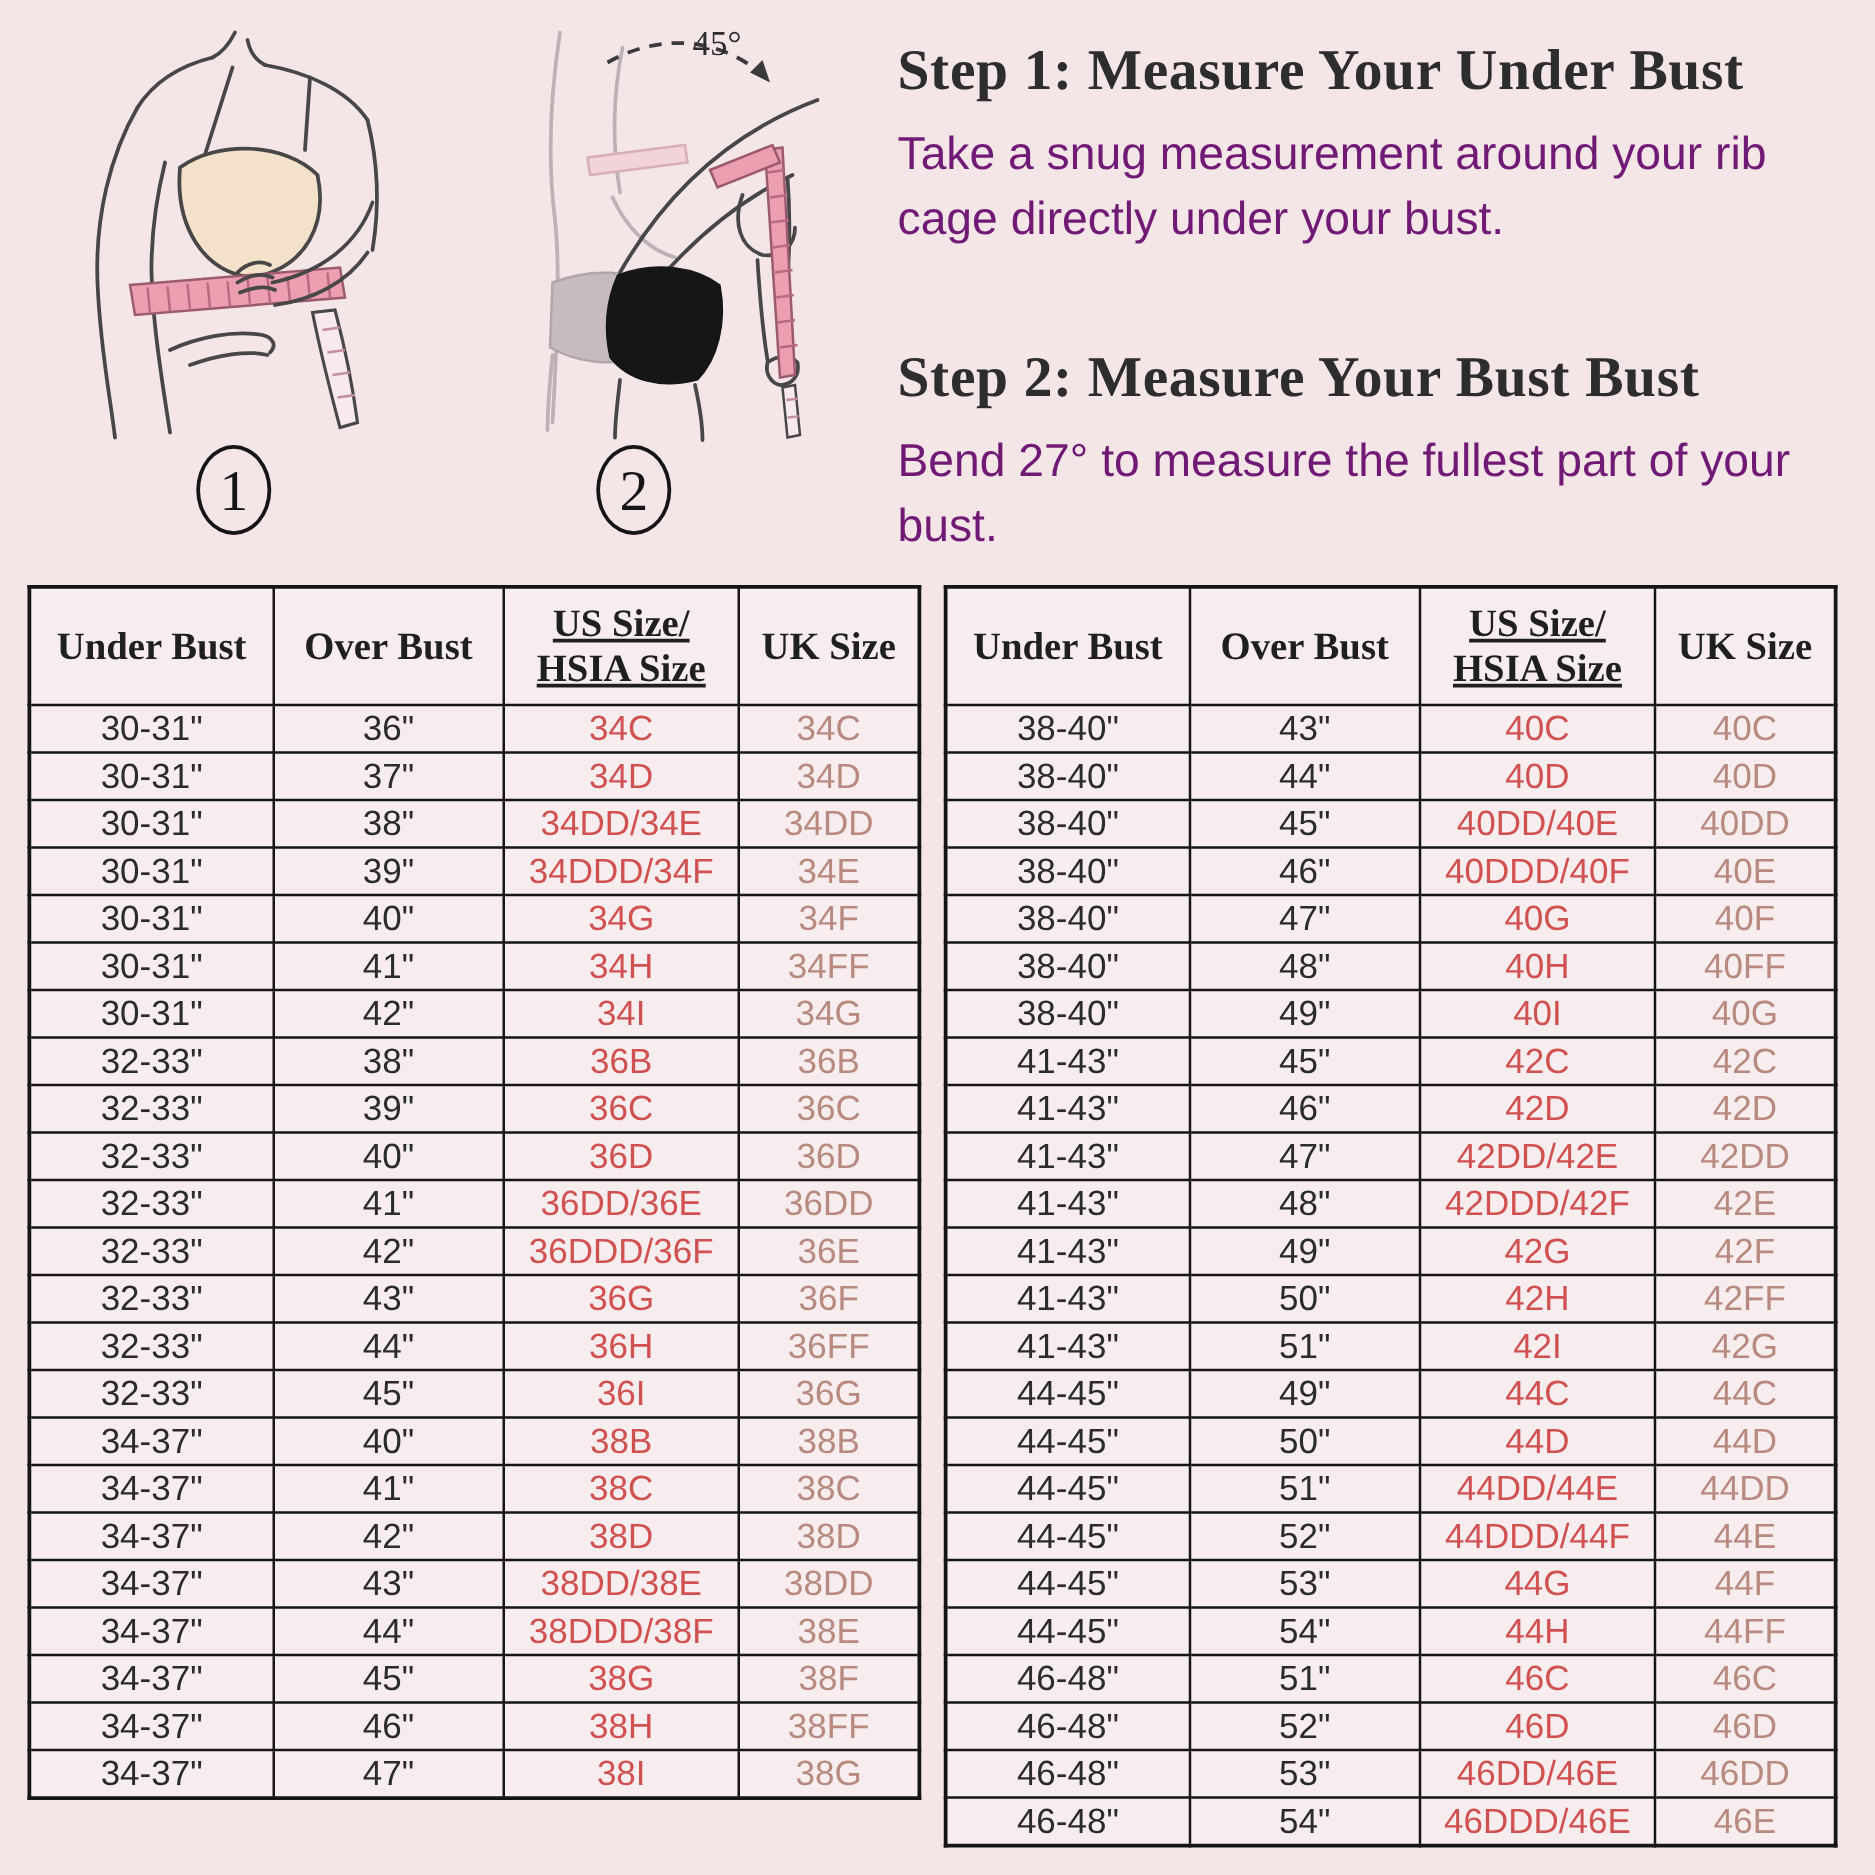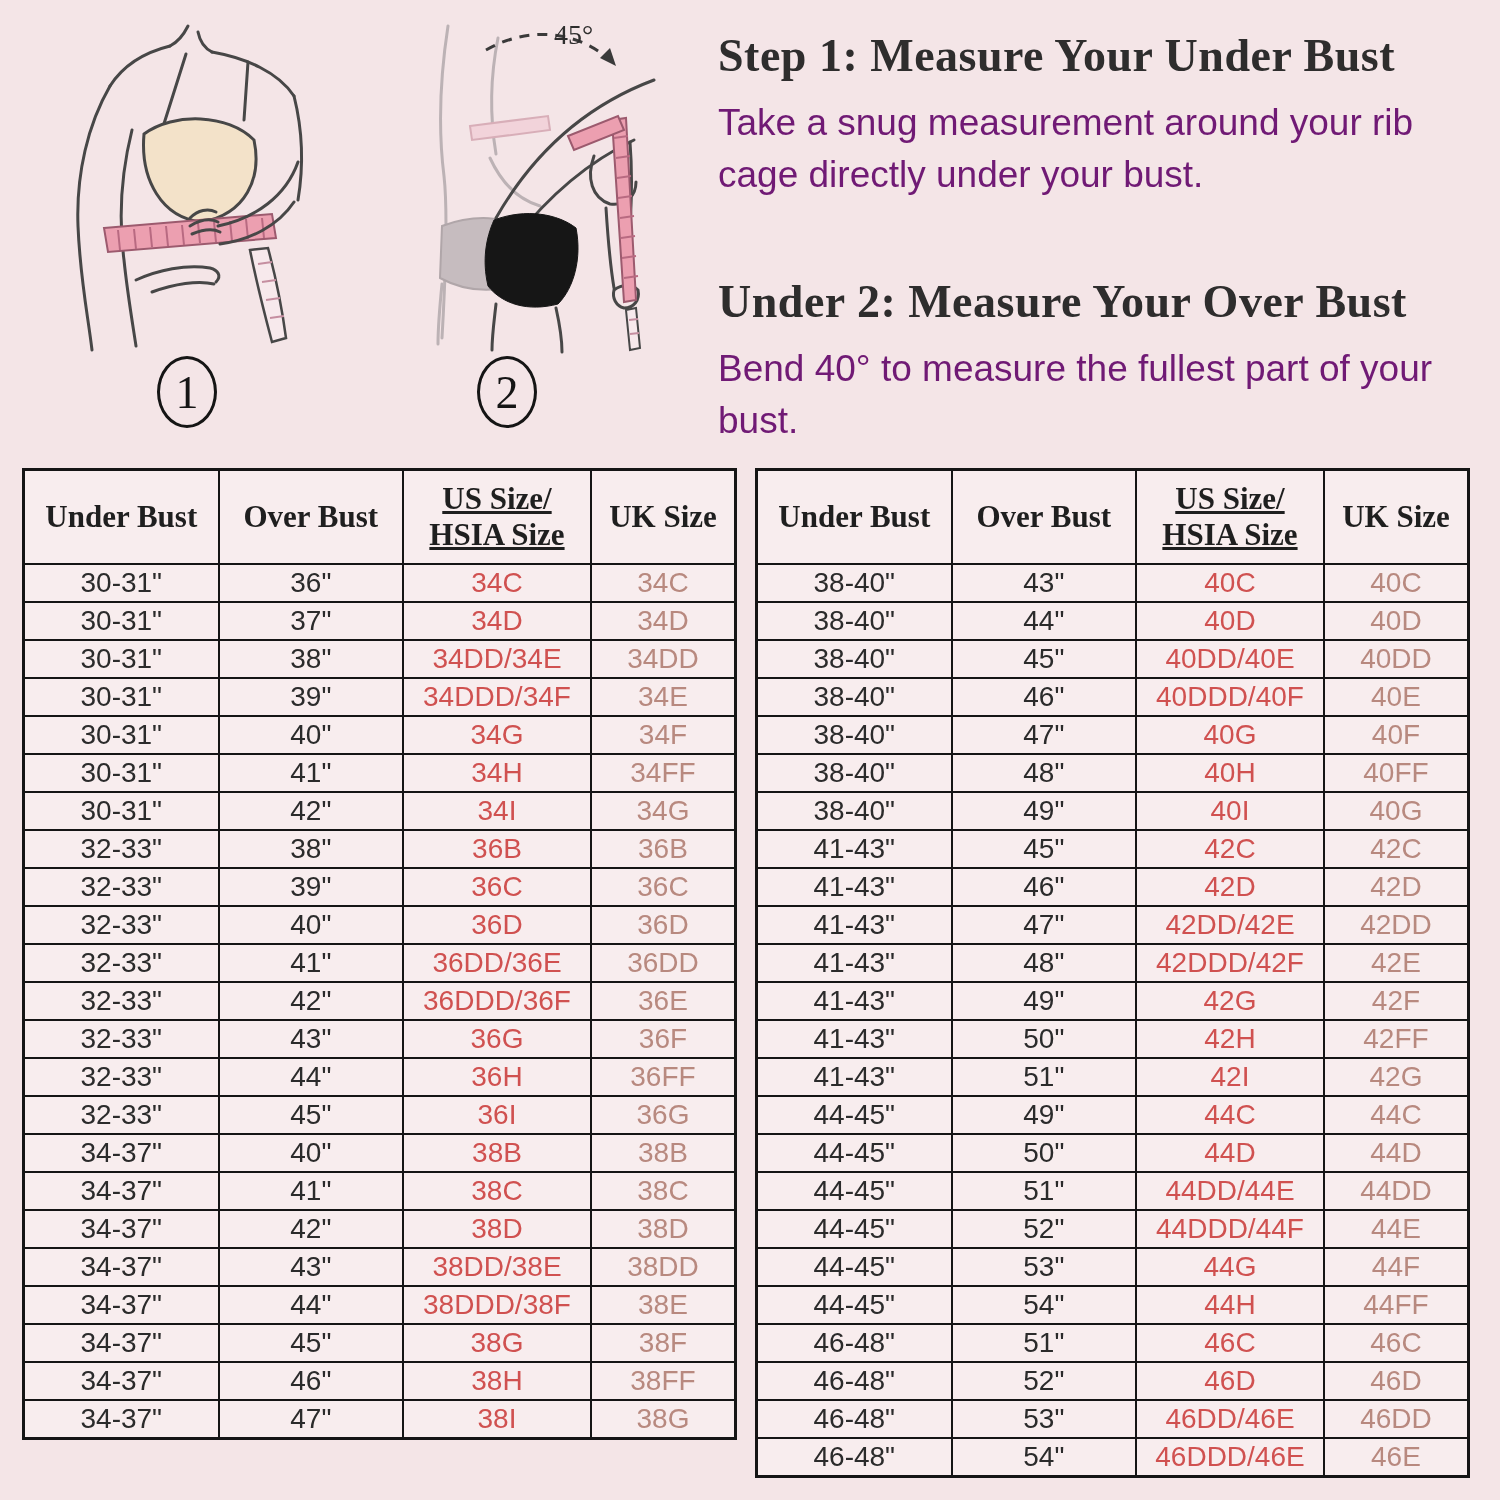--- a/index.html
+++ b/index.html
@@ -162,22 +162,22 @@
         <span>2</span>
       </div>
     </div>
 
     <div class="steps">
       <div class="step">
         <h2>Step 1: Measure Your Under Bust</h2>
         <p>Take a snug measurement around your rib cage directly under your bust.</p>
       </div>
       <div class="step">
-        <h2>Under 2: Measure Your Over Bust</h2>
-        <p>Bend 40° to measure the fullest part of your bust.</p>
+        <h2>Step 2: Measure Your Bust Bust</h2>
+        <p>Bend 27° to measure the fullest part of your bust.</p>
       </div>
     </div>
   </div>
 
   <div class="tables">
     <table class="size-table">
         <thead>
           <tr>
             <th class="col0">Under Bust</th>
             <th class="col1">Over Bust</th>

